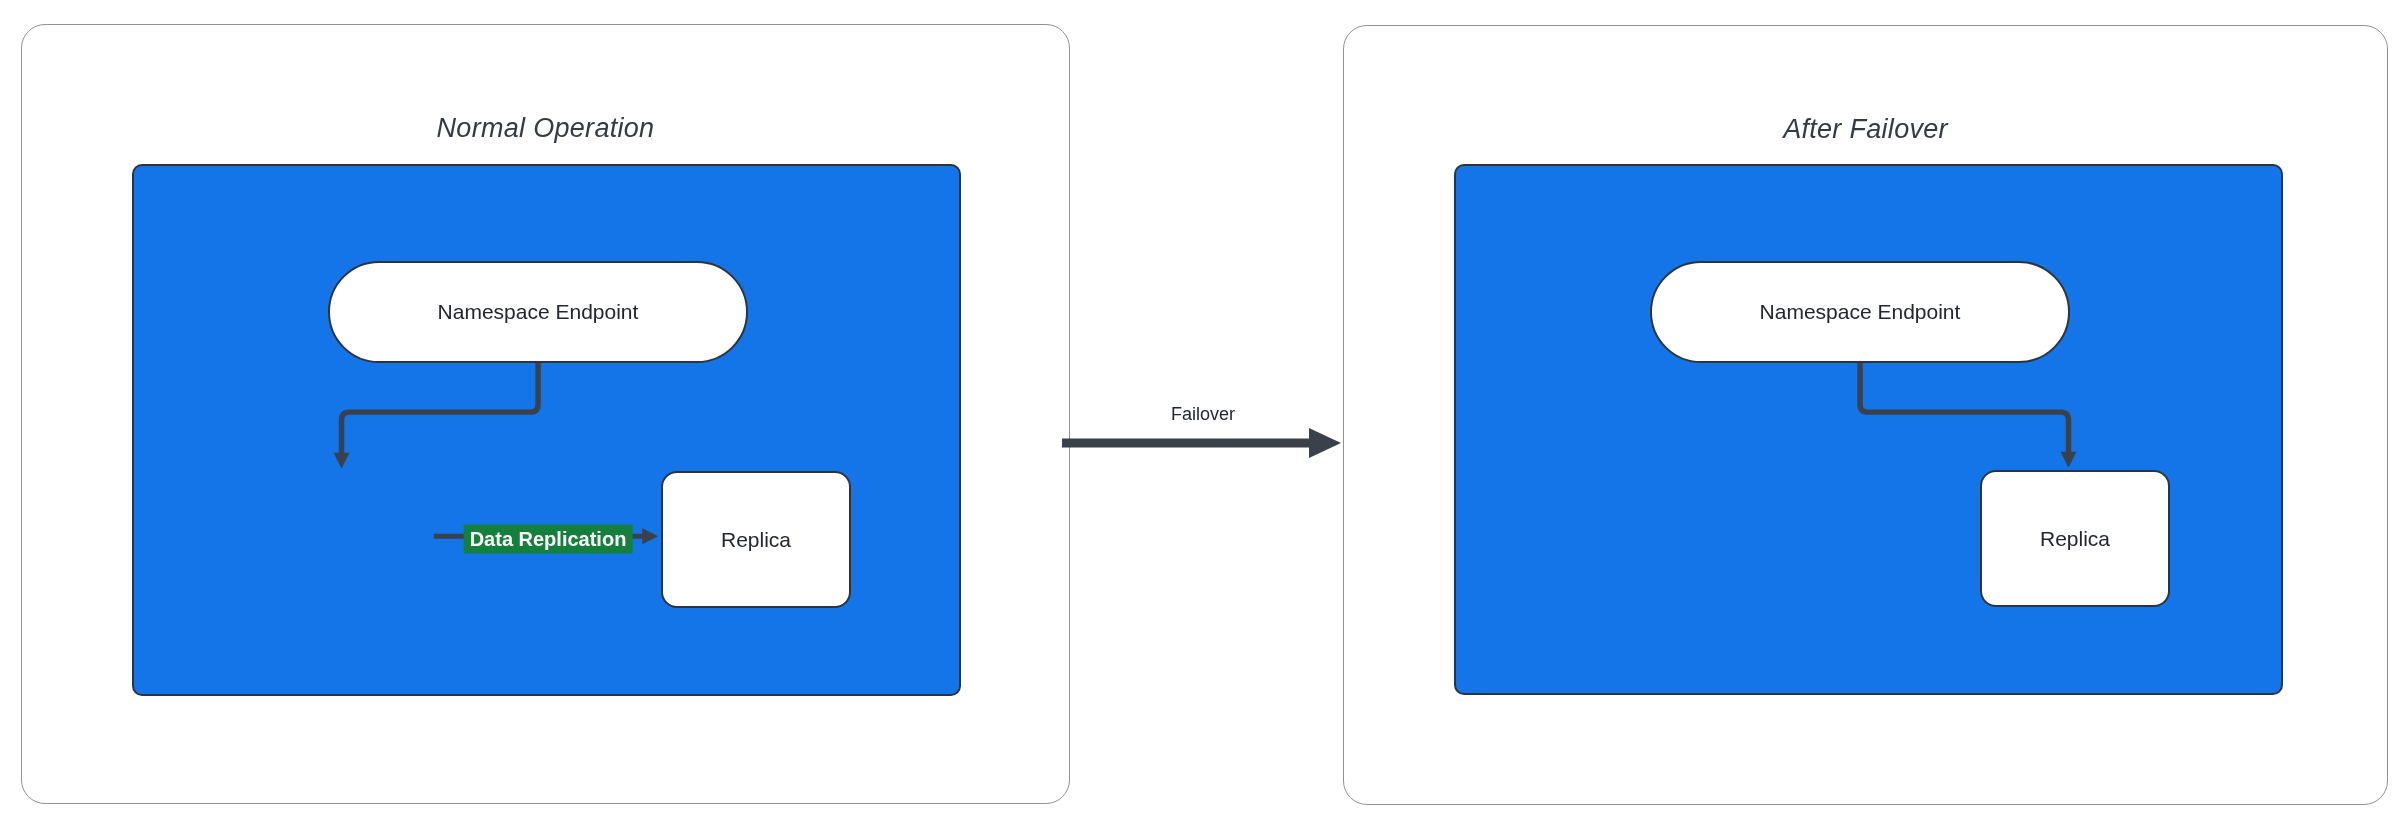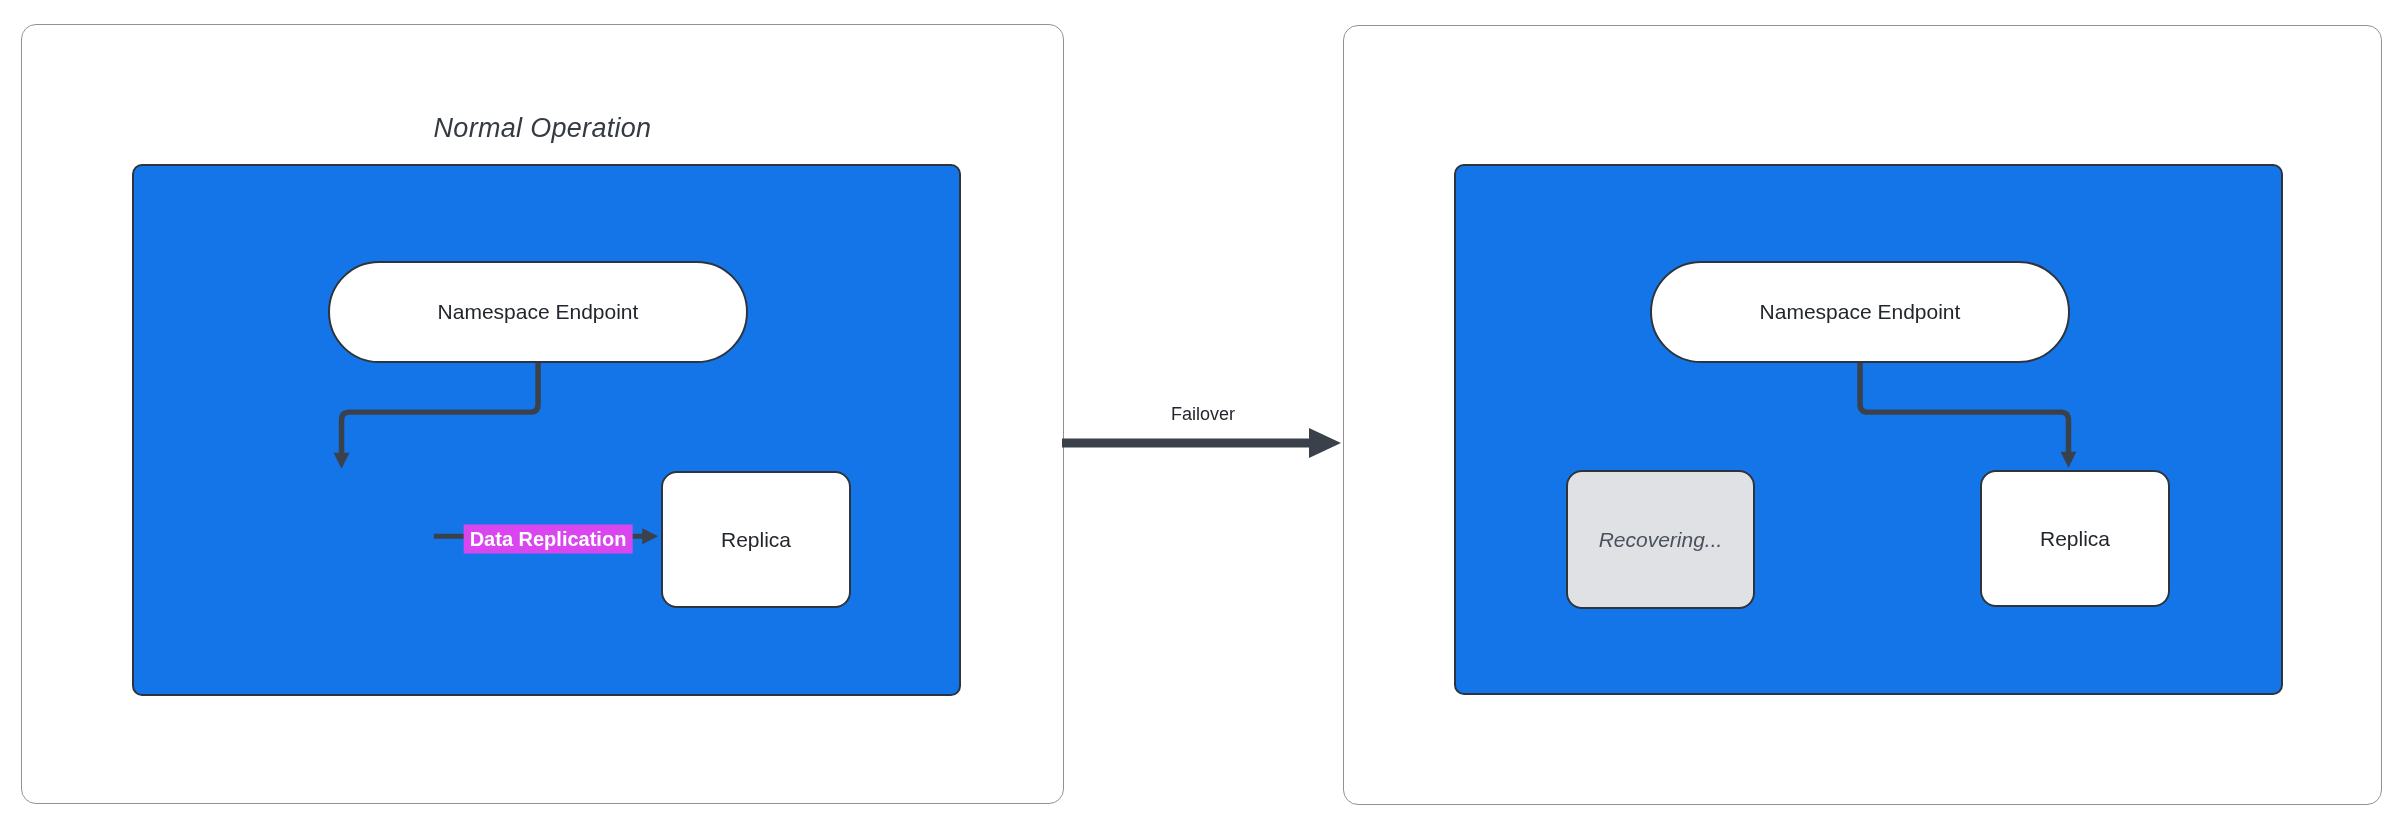--- a/index.html
+++ b/index.html
@@ -7,22 +7,23 @@
     position: relative;
     width: 2407px;
     height: 828px;
     background: #ffffff;
     font-family: "Liberation Sans", "DejaVu Sans", sans-serif;
     overflow: hidden;
   }
   .panel {
     position: absolute;
     border: 1.5px solid #8f9398;
-    border-radius: 15px;
+    border-radius: 24px;
     background: #ffffff;
+    padding-left: 6px;
   }
   .panel-left  { left: 21px;   top: 24px; width: 1041px; height: 778px; }
   .panel-right { left: 1343px; top: 25px; width: 1037px; height: 778px; }
   .panel-title {
     position: absolute;
     top: 88px;
     left: 0;
     width: 100%;
     text-align: center;
     font-size: 27px;
@@ -79,21 +80,21 @@
     left: 110px; top: 304px;
     width: 189px; height: 139px;
     background: #dfe1e4;
     color: #4a515c;
     font-style: italic;
     border-radius: 16px;
   }
   .edge-label {
     position: absolute;
     transform: translate(-50%, -50%);
-    background: #d946ef;
+    background: #15803d;
     color: #ffffff;
     font-weight: bold;
     font-size: 20px;
     padding: 3px 6px;
     white-space: nowrap;
   }
   .repl-label { left: 414px; top: 373px; }
   .failover-svg {
     position: absolute;
     left: 0; top: 0;
@@ -137,36 +138,34 @@
 
       <div class="node rect replica-l">
         <span>Replica</span>
       </div>
 
       <div class="edge-label repl-label">Data Replication</div>
     </div>
   </div>
 
   <div class="panel panel-right">
+    <div class="panel-title">After Failover</div>
 
     <div class="blue-box blue-right">
 
       <svg class="edges" viewBox="0 0 829 531" xmlns="http://www.w3.org/2000/svg">
 
         <path d="M406,198 L406,240 Q406,248 414,248 L608,248 Q616,248 616,256 L616,290" fill="none" stroke="#3a414b" stroke-width="5.5" stroke-linecap="round" stroke-linejoin="round"></path>
         <path d="M608,288 L624,288 L616,304 Z" fill="#3a414b"></path>
       </svg>
 
       <div class="node pill">
         <span>Namespace Endpoint</span>
       </div>
 
-      <div class="node recovering">
-        <span>Recovering...</span>
-      </div>
 
       <div class="node rect replica-r">
         <span>Replica</span>
       </div>
     </div>
   </div>
 
   <svg class="failover-svg" viewBox="0 0 2407 828" xmlns="http://www.w3.org/2000/svg">
     <path d="M1062,443 L1312,443" fill="none" stroke="#3a414b" stroke-width="9"></path>
     <path d="M1309,428 L1309,458 L1341,443 Z" fill="#3a414b"></path>

